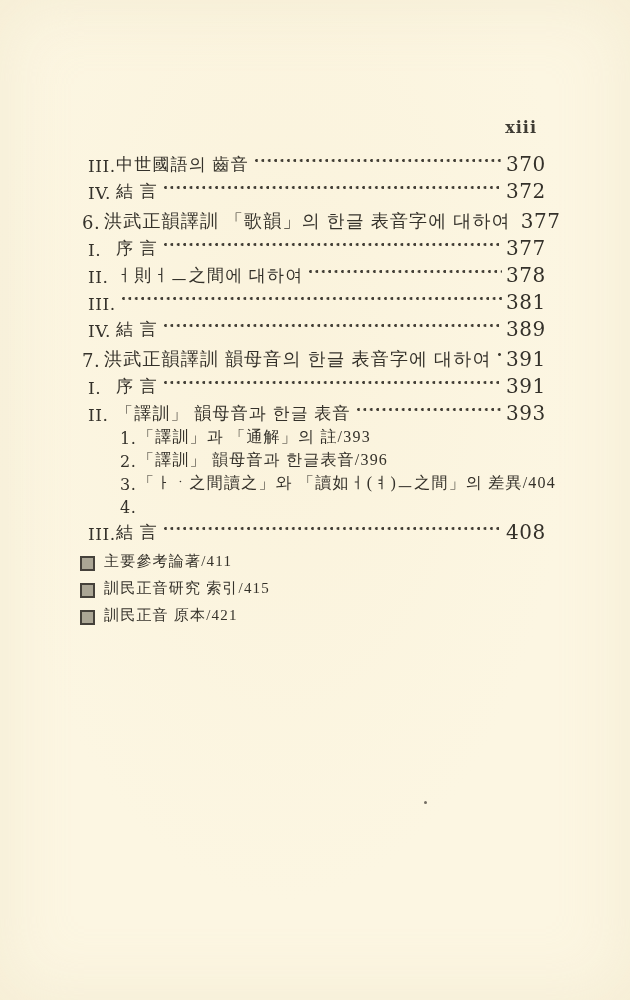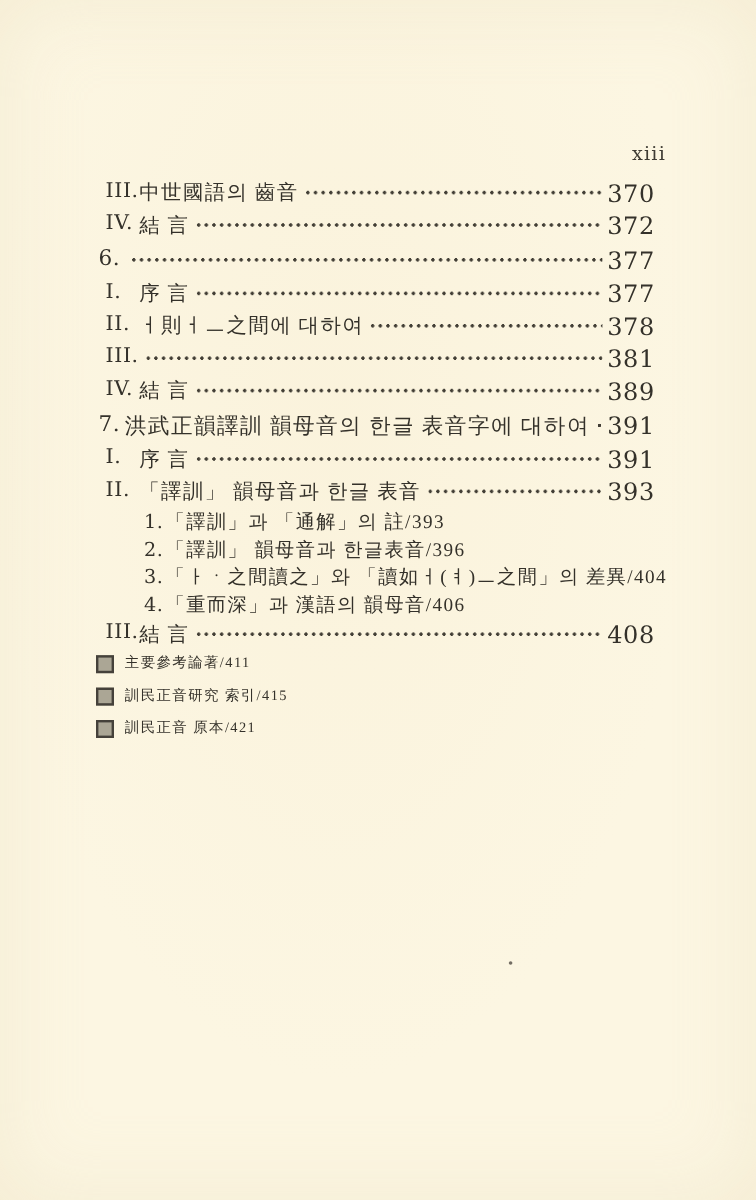--- a/index.html
+++ b/index.html
@@ -11,33 +11,34 @@
   .page {
     position: relative;
     width: 630px; height: 1000px;
     background-color: #fcf6e2;
     background-image: radial-gradient(ellipse at 45% 35%, rgba(249,240,215,0.55) 0%, rgba(253,248,230,0.0) 60%);
     box-shadow: inset 0 0 70px rgba(235,224,192,0.45);
     color: #35322b;
   }
   .folio {
     position: absolute;
-    top: 118px; right: 75px;
+    top: 118px; right: 93px;
     font-size: 16px;
     letter-spacing: 1px;
     color: #3f3c34;
+    font-weight: bold;
   }
   .toc {
     position: absolute;
     left: 80px; top: 149px;
     width: 458px;
   }
   .row {
     display: flex;
-    align-items: flex-start;
+    align-items: flex-end;
     box-sizing: border-box;
     letter-spacing: 0.5px;
   }
   .row .label {
     flex: 0 0 auto;
     font-family: "DejaVu Serif", serif;
     color: #34312a;
   }
   .row .title {
     flex: 0 1 auto;
@@ -46,21 +47,21 @@
     color: #34312a;
     font-family: Liberation Serif, serif;
   }
   .row.roman  { height: 27px; font-size: 17px; }
   .row.roman  { padding-left: 8px; }
   .row.roman .label { width: 28px; }
   .row.section { height: 28px; font-size: 18px; margin-top: 2px; padding-left: 2px; }
   .row.section .label { width: 22px; }
   .row.arabic { height: 23px; font-size: 16px; padding-left: 40px; }
   .row.arabic .label { width: 18px; }
-  .row.square { height: 27px; font-size: 12px; padding-left: 0; }
+  .row.square { height: 27px; font-size: 15px; padding-left: 0; }
   .leader {
     flex: 1 1 auto;
     align-self: flex-start;
     height: 3px;
     margin: 10px 4px 0 6px;
     background-image: radial-gradient(circle at 1.5px 1.5px, #423e35 1.25px, rgba(0,0,0,0) 1.6px);
     background-size: 6.4px 3px;
     background-repeat: repeat-x;
     background-position: left center;
   }
@@ -103,20 +104,21 @@
         <span class="pagenum">370</span>
       </div>
       <div class="row roman">
         <span class="label">IV.</span>
         <span class="title">結 言</span>
         <span class="leader"></span>
         <span class="pagenum">372</span>
       </div>
       <div class="row section">
         <span class="label">6.</span>
+        <span class="title">洪武正韻譯訓 「歌韻」의 한글 表音字에 대하여</span>
         <span class="leader"></span>
         <span class="pagenum">377</span>
       </div>
       <div class="row roman">
         <span class="label">I.</span>
         <span class="title">序 言</span>
         <span class="leader"></span>
         <span class="pagenum">377</span>
       </div>
       <div class="row roman">
@@ -161,21 +163,20 @@
       <div class="row arabic">
         <span class="label">2.</span>
         <span class="title">「譯訓」 韻母音과 한글表音/396</span>
       </div>
       <div class="row arabic">
         <span class="label">3.</span>
         <span class="title">「ㅏㆍ之間讀之」와 「讀如ㅓ(ㅕ)ㅡ之間」의 差異/404</span>
       </div>
       <div class="row arabic">
         <span class="label">4.</span>
-        <span class="title">「重而深」과 漢語의 韻母音/406</span>
       </div>
       <div class="row roman">
         <span class="label">III.</span>
         <span class="title">結 言</span>
         <span class="leader"></span>
         <span class="pagenum">408</span>
       </div>
       <div class="row square">
         <span class="bullet"></span>
         <span class="title">主要參考論著/411</span>

